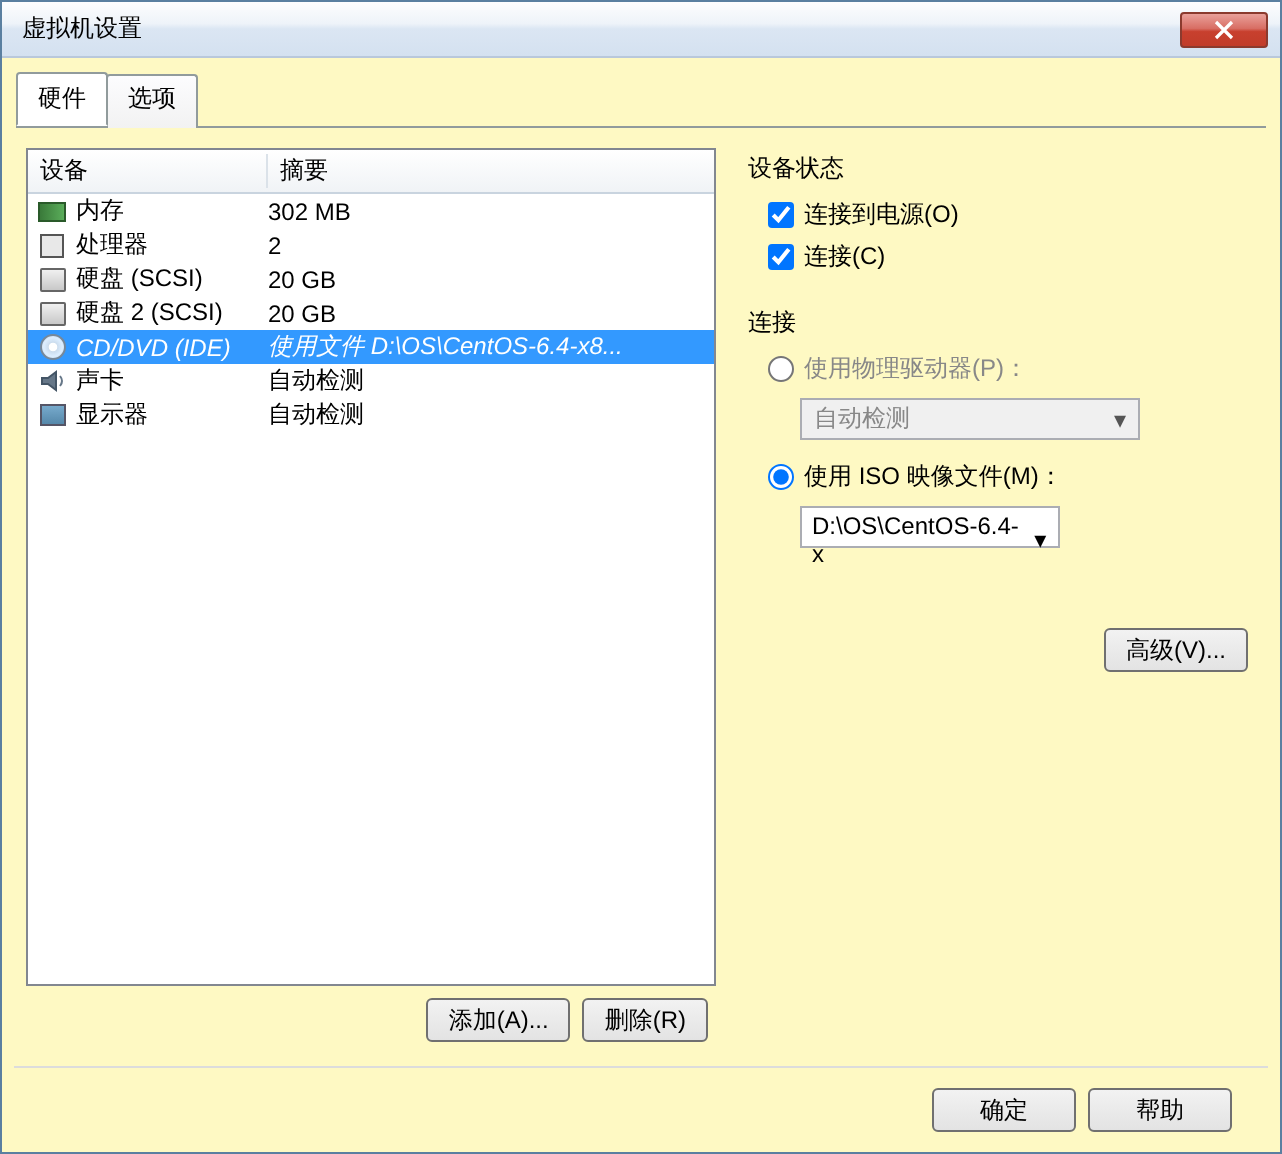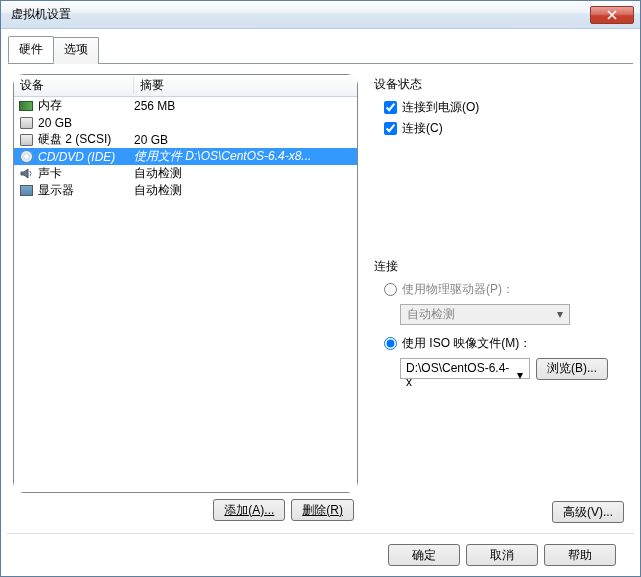--- a/index.html
+++ b/index.html
@@ -1,51 +1,51 @@
 <!DOCTYPE html>
 <html><head>
 <meta charset="utf-8">
 <style>
   * { box-sizing: border-box; }
   body { margin: 0; font-family: "Microsoft YaHei", "Segoe UI", Tahoma, sans-serif; font-size: 12px; background: #ccc; }
-  .window { width: 641px; height: 577px; background: #ffffff; border: 1px solid #5a7fa0; position: relative; display: flex; flex-direction: column; box-shadow: 0 2px 10px rgba(0,0,0,0.3); }
+  .window { width: 641px; height: 577px; background: #fef9c3; border: 1px solid #5a7fa0; position: relative; display: flex; flex-direction: column; box-shadow: 0 2px 10px rgba(0,0,0,0.3); }
   .titlebar { height: 28px; background: linear-gradient(to bottom, #fdfdfe 0%, #eef3f9 40%, #dbe6f3 50%, #d4e1f0 100%); display: flex; align-items: center; padding: 0 6px 0 10px; border-bottom: 1px solid #b9c8db; }
   .titlebar .title { flex: 1; color: #000; font-size: 12px; }
   .close-btn { width: 44px; height: 18px; background: linear-gradient(to bottom, #e9a09a 0%, #d86e64 45%, #c8402e 55%, #c13c2a 100%); border: 1px solid #8b3a2e; border-radius: 2px; display: flex; align-items: center; justify-content: center; color: #fff; cursor: pointer; }
   .close-btn svg { width: 10px; height: 10px; }
   .tabs-container { padding: 7px 7px 0 7px; }
   .tabs { display: flex; border-bottom: 1px solid #919b9c; position: relative; }
   .tab { padding: 3px 10px 4px; border: 1px solid #919b9c; border-bottom: none; background: linear-gradient(to bottom, #fcfcfe, #f2f2f2); margin-right: -1px; border-radius: 2px 2px 0 0; cursor: pointer; position: relative; top: 1px; font-size: 12px; }
   .tab.active { background: #fff; border-bottom: 1px solid #fff; z-index: 2; padding-top: 4px; top: 0; }
   .content { flex: 1; display: flex; padding: 10px 12px 6px 12px; gap: 12px; }
   .left-panel { width: 345px; border: 1px solid #828790; display: flex; flex-direction: column; }
   .list-header { display: flex; background: linear-gradient(to bottom, #fff, #f0f3f6); border-bottom: 1px solid #c9d4df; height: 22px; align-items: center; }
   .list-header .col { padding: 0 6px; font-size: 12px; }
   .list-header .col1 { width: 120px; border-right: 1px solid #dbe2e9; }
   .list-body { flex: 1; background: #fff; overflow: hidden; }
   .list-row { display: flex; align-items: center; height: 17px; padding: 0 4px; cursor: pointer; }
   .list-row.selected { background: #3399ff; color: #fff; font-style: italic; }
   .list-row .icon { width: 16px; height: 16px; margin-right: 4px; flex-shrink: 0; display: flex; align-items: center; justify-content: center; }
   .list-row .device { width: 96px; white-space: nowrap; overflow: hidden; }
   .list-row .summary { flex: 1; white-space: nowrap; overflow: hidden; text-overflow: ellipsis; }
-  .right-panel { flex: 1; padding: 2px 4px 4px 4px; display: flex; flex-direction: column; justify-content: space-between; }
+  .right-panel { flex: 1; padding: 2px 4px 4px 4px; display: flex; flex-direction: column; }
   .group { margin-bottom: 14px; }
   .group-title { font-size: 12px; margin-bottom: 4px; }
   .check-row, .radio-row { display: flex; align-items: center; padding: 2px 0 2px 10px; font-size: 12px; }
   .check-row input, .radio-row input { margin: 0 5px 0 0; }
   .radio-row.disabled { color: #888; }
   .dropdown { margin: 4px 0 8px 26px; width: 170px; height: 21px; border: 1px solid #abadb3; background: #f0f0f0; display: flex; align-items: center; justify-content: space-between; padding: 0 2px 0 6px; color: #888; font-size: 12px; }
   .dropdown.disabled { background: #f0f0f0; }
   .dropdown .arrow { width: 14px; text-align: center; color: #555; }
   .iso-row { display: flex; align-items: center; margin: 4px 0 0 26px; gap: 6px; }
   .combo { flex: 1; height: 21px; border: 1px solid #abadb3; background: #fff; display: flex; align-items: center; justify-content: space-between; padding: 12px 2px 0 5px; font-size: 12px; max-width: 130px; }
   .combo .arrow { width: 14px; text-align: center; }
   .btn { height: 22px; padding: 0 10px; border: 1px solid #707070; border-radius: 3px; background: linear-gradient(to bottom, #f2f2f2, #e3e3e3); cursor: pointer; font-size: 12px; display: inline-flex; align-items: center; justify-content: center; min-width: 60px; }
-  .advanced-row { display: flex; justify-content: flex-end; margin-top: 3px; }
-  .left-buttons { display: flex; justify-content: flex-end; gap: 6px; padding: 6px 4px; text-decoration: underline; }
+  .advanced-row { display: flex; justify-content: flex-end; margin-top: 26px; }
+  .left-buttons { display: flex; justify-content: flex-end; gap: 6px; padding: 6px 4px; }
   .hr-line { height: 1px; background: #dcdcdc; margin: 0 6px; }
   .footer { display: flex; justify-content: flex-end; gap: 6px; padding: 10px 24px; }
   .footer .btn { min-width: 72px; }
   
   .ic-mem { width:14px; height:10px; background: linear-gradient(to right,#3a7a3a,#5aad5a); border:1px solid #2a5a2a; }
   .ic-cpu { width:12px; height:12px; border:1px solid #555; background:#e8e8e8; position:relative; }
   .ic-cpu::before,.ic-cpu::after{content:'';position:absolute;background:#555;}
   .ic-disk { width:13px; height:12px; border:1px solid #666; border-radius:1px; background:linear-gradient(to bottom,#f0f0f0,#c8c8c8); }
   .ic-cd { width:13px; height:13px; border-radius:50%; background: radial-gradient(circle,#fff 25%,#bcd 30%,#dde 60%,#aac 100%); border:1px solid #789; }
   .ic-cd.sel { background: radial-gradient(circle,#fff 25%,#cde 30%,#def 60%,#bcd 100%); }
@@ -68,37 +68,45 @@
 
   <div class="tabs-container">
     <div class="tabs">
       <div class="tab active">硬件</div>
       <div class="tab">选项</div>
     </div>
   </div>
 
   <div class="content">
     <div style="display:flex;flex-direction:column;">
-      <div class="left-panel" style="flex:1;border-radius:11px;">
+      <div class="left-panel" style="flex:1;">
         <div class="list-header">
           <div class="col col1">设备</div>
           <div class="col">摘要</div>
         </div>
         <div class="list-body">
           <div class="list-row">
             <span class="icon">
                 <span class="ic-mem"></span>
               </span>
             <span class="device">内存</span>
-            <span class="summary">256 MB</span>
+            <span class="summary">302 MB</span>
+          </div>
+          <div class="list-row">
+            <span class="icon">
+                <span class="ic-cpu"></span>
+              </span>
+            <span class="device">处理器</span>
+            <span class="summary">2</span>
           </div>
           <div class="list-row">
             <span class="icon">
                 <span class="ic-disk"></span>
               </span>
+            <span class="device">硬盘 (SCSI)</span>
             <span class="summary">20 GB</span>
           </div>
           <div class="list-row">
             <span class="icon">
                 <span class="ic-disk"></span>
               </span>
             <span class="device">硬盘 2 (SCSI)</span>
             <span class="summary">20 GB</span>
           </div>
           <div class="list-row selected">
@@ -158,29 +166,27 @@
         </div>
         <label class="radio-row">
           <input type="radio" name="conn" checked="" style="">
           <span>使用 ISO 映像文件(M)：</span>
         </label>
         <div class="iso-row">
           <div class="combo">
             <span>D:\OS\CentOS-6.4-x</span>
             <span class="arrow">▾</span>
           </div>
-          <button class="btn">浏览(B)...</button>
         </div>
       </div>
 
       <div class="advanced-row">
         <button class="btn">高级(V)...</button>
       </div>
     </div>
   </div>
 
   <div class="hr-line"></div>
   <div class="footer">
     <button class="btn">确定</button>
-    <button class="btn">取消</button>
     <button class="btn">帮助</button>
   </div>
 </div>
 
 </body></html>

